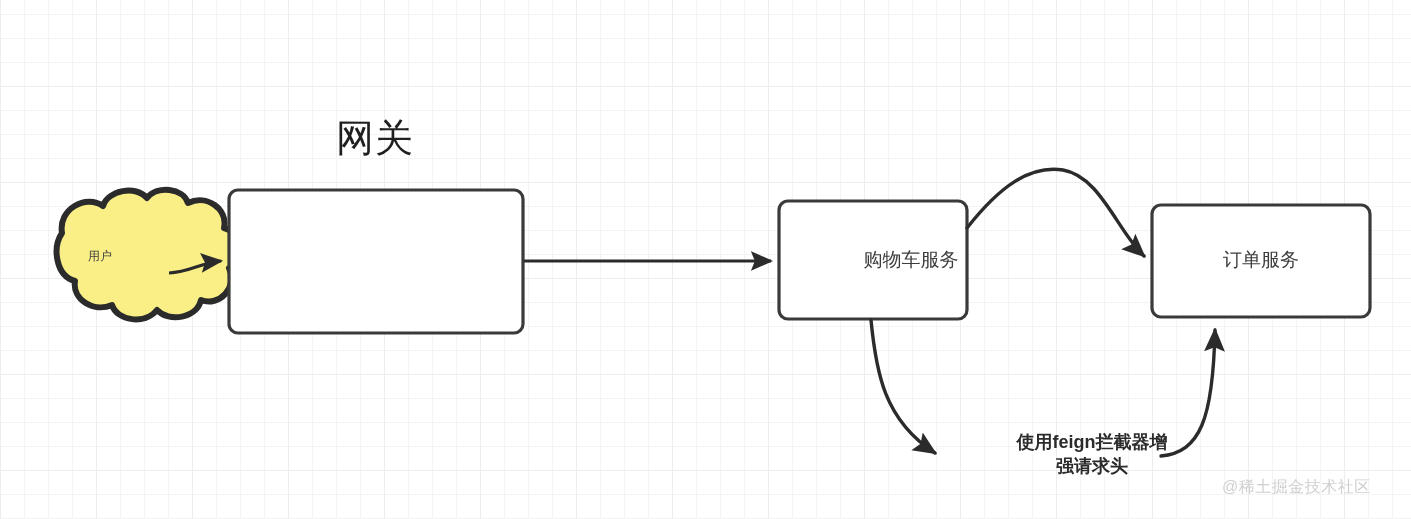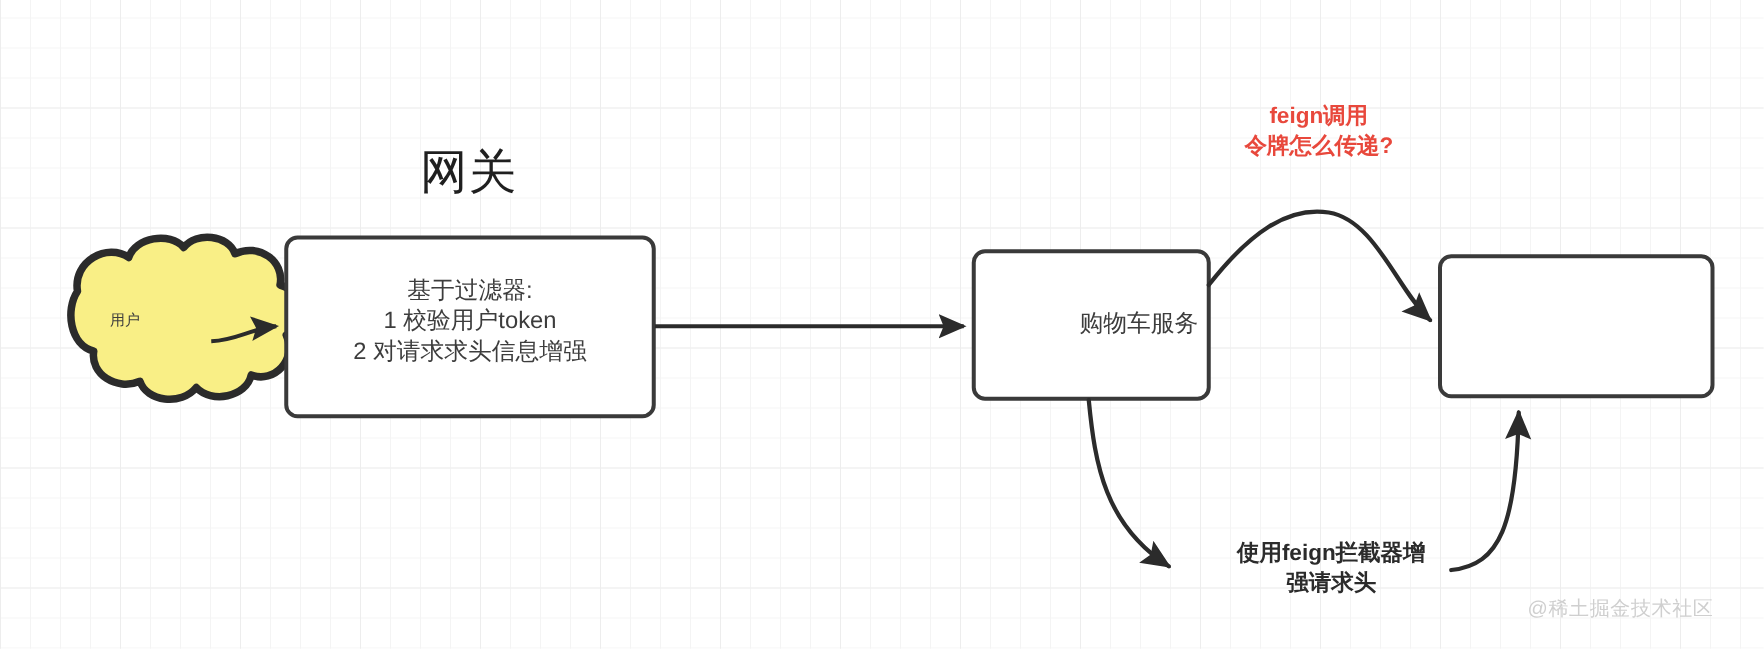--- a/index.html
+++ b/index.html
@@ -83,21 +83,21 @@
   #feign-question {
     left: 930px;
     top: 80px;
     width: 250px;
     font-size: 18px;
     font-weight: bold;
     color: #e8483c;
     line-height: 1.35;
   }
   #interceptor-note {
-    left: 930px;
+    left: 957px;
     top: 430px;
     width: 270px;
     font-size: 18px;
     font-weight: bold;
     color: #2b2b2b;
     line-height: 1.35;
   }
   #watermark {
     position: absolute;
     left: 1222px;
@@ -148,29 +148,25 @@
 
     <path d="M 871 320 C 876 372, 884 420, 935 453" fill="none" stroke="#2b2b2b" stroke-width="3.4" stroke-linecap="round" marker-end="url(#arrow)"></path>
 
     <path d="M 1161 456 C 1200 452, 1213 420, 1215 330" fill="none" stroke="#2b2b2b" stroke-width="3.4" stroke-linecap="round" marker-end="url(#arrow)"></path>
   </svg>
 
   <div class="lbl" id="gateway-title">网关</div>
 
   <div class="lbl" id="cloud-label">用户</div>
 
-  <div class="lbl box-text" id="gateway-box-label">基于过滤器:
-1 校验用户token
-2 对请求求头信息增强</div>
 
   <div class="lbl box-text" id="cart-box-label">购物车服务</div>
 
+  <div class="lbl box-text" id="order-box-label">订单服务</div>
 
 
-  <div class="lbl" id="feign-question">feign调用
-令牌怎么传递?</div>
 
   <div class="lbl" id="interceptor-note">使用feign拦截器增
 强请求头</div>
 
   <div id="watermark">@稀土掘金技术社区</div>
 
 </div>
 
 </body></html>

